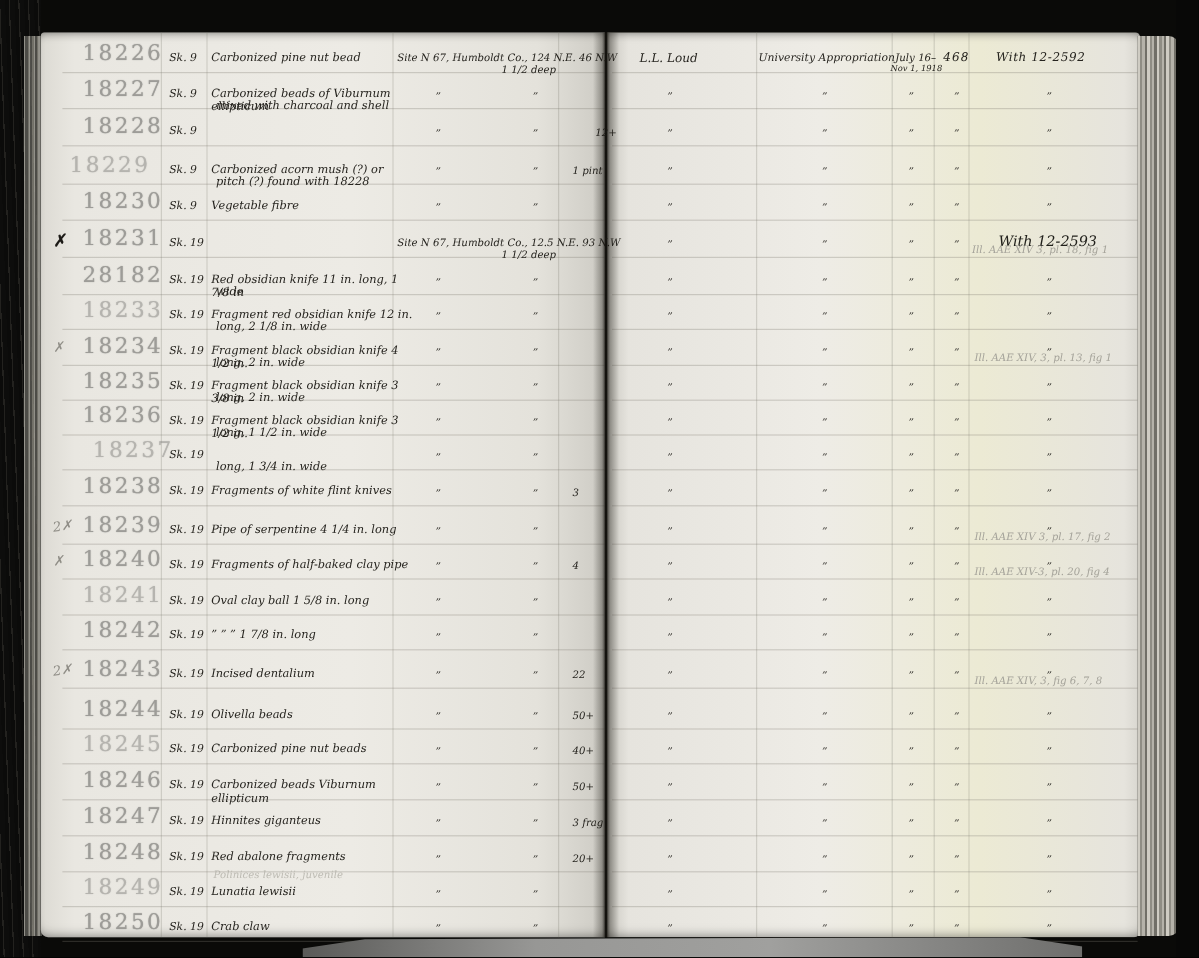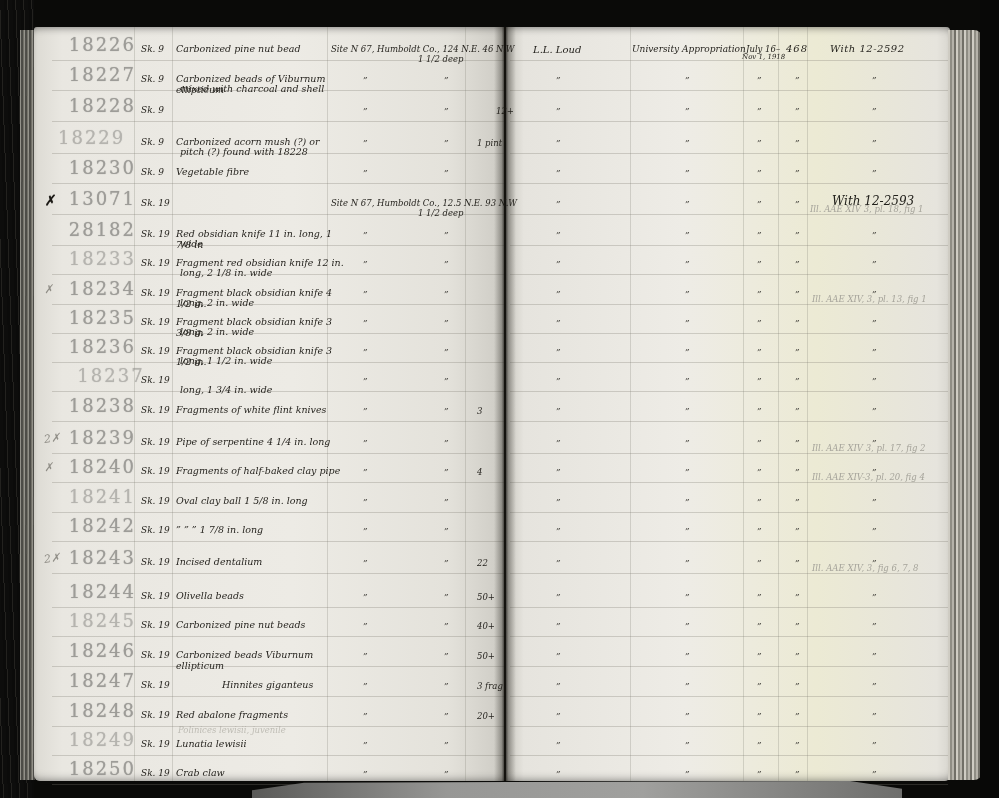--- a/index.html
+++ b/index.html
@@ -176,21 +176,21 @@
       <div class="hw sk" style="left: 141px; top: 167px;">Sk. 9</div>
       <div class="hw desc" style="left: 176px; top: 166px;">Vegetable fibre</div>
       <div class="ditto" style="left: 363px; top: 169px;">”</div>
       <div class="ditto" style="left: 444px; top: 169px;">”</div>
       <div class="ditto" style="left: 556px; top: 169px;">”</div>
       <div class="ditto" style="left: 685px; top: 169px;">”</div>
       <div class="ditto" style="left: 757px; top: 169px;">”</div>
       <div class="ditto" style="left: 795px; top: 169px;">”</div>
       <div class="ditto" style="left: 872px; top: 169px;">”</div>
       <div class="mark ink" style="left: 44px; top: 193px;">✗</div>
-      <div class="stamp" style="left: 58px; top: 188px; width: 78px; text-align: right; opacity: 0.8;">13071</div>
+      <div class="stamp" style="left: 58px; top: 188px; width: 78px; text-align: right; opacity: 0.8;">18231</div>
       <div class="hw sk" style="left: 141px; top: 198px;">Sk. 19</div>
       <div class="hw loc" style="left: 331px; top: 198px;">Site N 67, Humboldt Co., 12.5 N.E. 93 N.W</div>
       <div class="hw loc" style="left: 418px; top: 208px;">1 1/2 deep</div>
       <div class="ditto" style="left: 556px; top: 200px;">”</div>
       <div class="ditto" style="left: 685px; top: 200px;">”</div>
       <div class="ditto" style="left: 757px; top: 200px;">”</div>
       <div class="ditto" style="left: 795px; top: 200px;">”</div>
       <div class="ink-note" style="left: 832px; top: 194px;">With 12-2593</div>
       <div class="pencil" style="left: 810px; top: 204px;">Ill. AAE XIV 3, pl. 18, fig 1</div>
       <div class="stamp" style="left: 58px; top: 219px; width: 78px; text-align: right; opacity: 0.8;">28182</div>
@@ -357,21 +357,21 @@
       <div class="ditto" style="left: 363px; top: 652px;">”</div>
       <div class="ditto" style="left: 444px; top: 652px;">”</div>
       <div class="count" style="left: 477px; top: 651px;">50+</div>
       <div class="ditto" style="left: 556px; top: 652px;">”</div>
       <div class="ditto" style="left: 685px; top: 652px;">”</div>
       <div class="ditto" style="left: 757px; top: 652px;">”</div>
       <div class="ditto" style="left: 795px; top: 652px;">”</div>
       <div class="ditto" style="left: 872px; top: 652px;">”</div>
       <div class="stamp" style="left: 58px; top: 670px; width: 78px; text-align: right; opacity: 0.8;">18247</div>
       <div class="hw sk" style="left: 141px; top: 680px;">Sk. 19</div>
-      <div class="hw desc" style="left: 176px; top: 679px; margin-left: 46px;">Hinnites giganteus</div>
+      <div class="hw desc" style="left: 176px; top: 679px;">Hinnites giganteus</div>
       <div class="ditto" style="left: 363px; top: 682px;">”</div>
       <div class="ditto" style="left: 444px; top: 682px;">”</div>
       <div class="count" style="left: 477px; top: 681px;">3 frag</div>
       <div class="ditto" style="left: 556px; top: 682px;">”</div>
       <div class="ditto" style="left: 685px; top: 682px;">”</div>
       <div class="ditto" style="left: 757px; top: 682px;">”</div>
       <div class="ditto" style="left: 795px; top: 682px;">”</div>
       <div class="ditto" style="left: 872px; top: 682px;">”</div>
       <div class="stamp" style="left: 58px; top: 700px; width: 78px; text-align: right; opacity: 0.8;">18248</div>
       <div class="hw sk" style="left: 141px; top: 710px;">Sk. 19</div>

